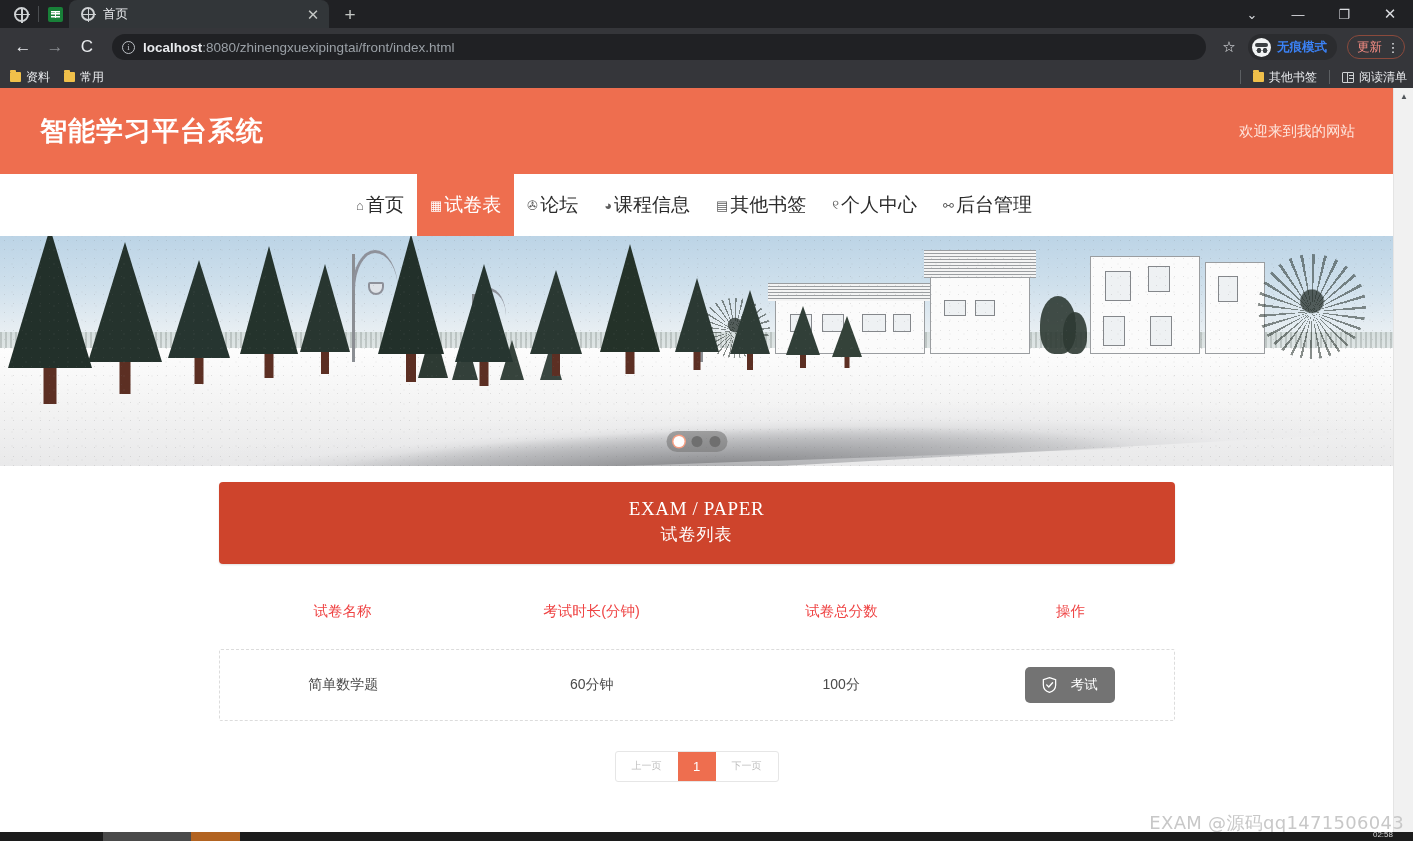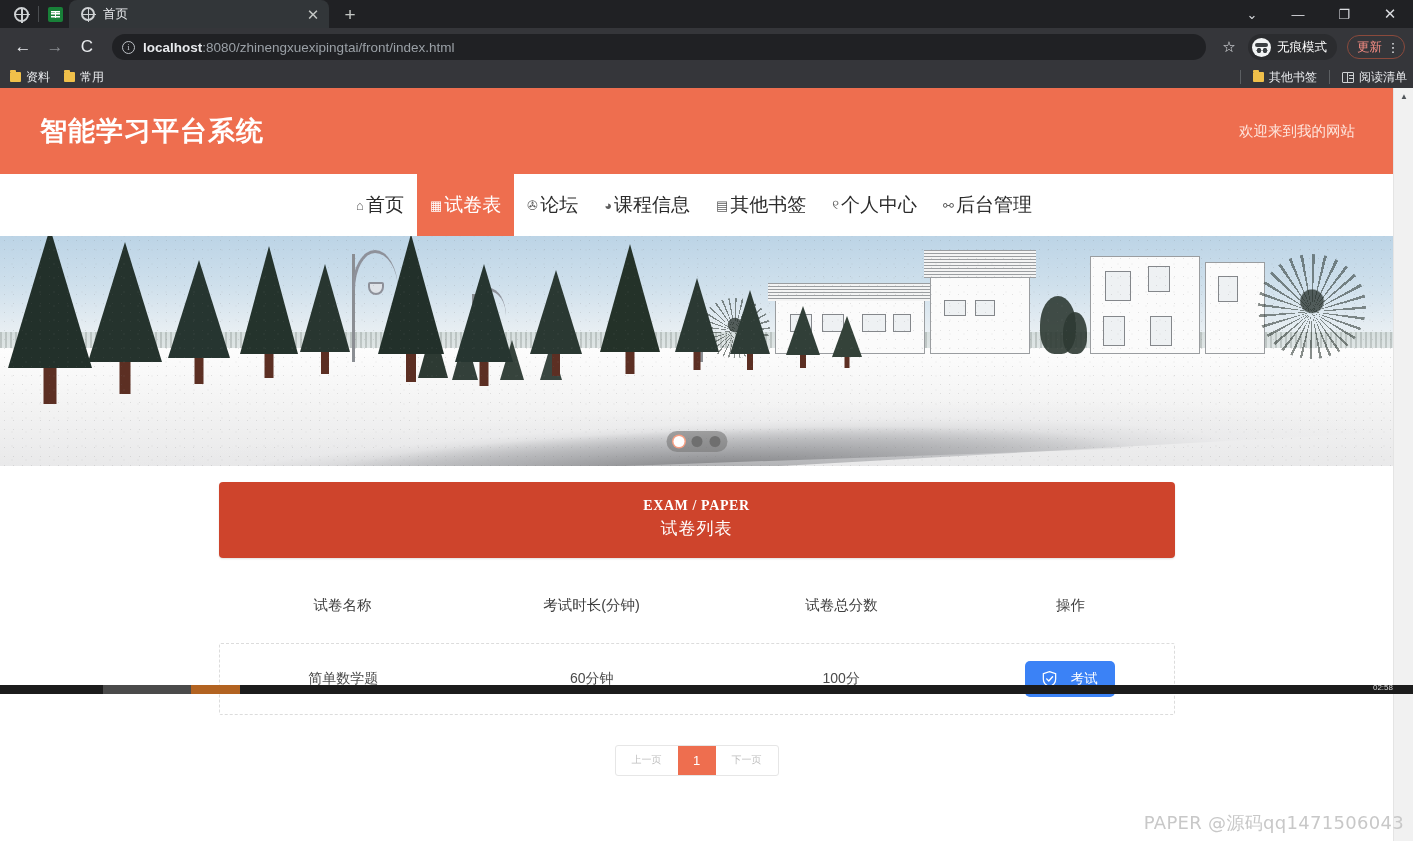--- a/index.html
+++ b/index.html
@@ -3,21 +3,21 @@
 <meta charset="utf-8">
 <style>
   * { box-sizing: border-box; margin: 0; padding: 0; }
   html, body {
     width: 1413px; height: 841px; overflow: hidden;
     font-family: "Liberation Sans", "DejaVu Sans", sans-serif;
     background: #fff;
   }
 
   
-  .browser { width: 1413px; height: 694px; position: relative; background:#fff; }
+  .browser { width: 1413px; height: 841px; position: relative; background:#fff; }
 
   .tabstrip {
     height: 28px; background: #202124; display: flex; align-items: flex-end;
     position: relative;
   }
   .chrome-left-icons { display:flex; align-items:center; height:28px; padding: 0 6px 0 14px; gap: 9px; }
   .globe-icon { width:15px; height:15px; border-radius:50%; border:2px solid #cfd2d4; position:relative; }
   .globe-icon::before {
     content:""; position:absolute; left:5px; top:-1px; width:1.6px; height:15px; background:#cfd2d4;
   }
@@ -66,21 +66,21 @@
   .star { color:#e8eaed; font-size:15px; width:26px; text-align:center; }
   .incognito {
     display:flex; align-items:center; gap:6px; background:#2b2c2f; border-radius:13px;
     height:26px; padding: 0 10px 0 4px; margin-left:4px;
   }
   .incog-face { width:19px; height:19px; border-radius:50%; background:#f1f3f4; position:relative; flex:none;}
   .incog-face::before { content:""; position:absolute; left:3px; top:5px; width:13px; height:4px; background:#3c4043; border-radius:2px;}
   .incog-face::after { content:""; position:absolute; left:3.5px; top:10px; width:12px; height:5px;
      background: radial-gradient(circle at 3px 2.5px, #3c4043 2.4px, transparent 2.6px),
                  radial-gradient(circle at 9px 2.5px, #3c4043 2.4px, transparent 2.6px);}
-  .incog-label { color:#ffffff; font-size:12.5px; white-space:nowrap;}
+  .incog-label { color:#3b82f6; font-size:12.5px; white-space:nowrap;font-weight:bold;}
   .updatebtn {
     display:flex; align-items:center; gap:4px; border:1px solid #8b4a3c; border-radius:13px;
     height:24px; padding:0 4px 0 9px; margin-left:8px;
   }
   .updatebtn span.t { color:#f28b82; font-size:12.5px; white-space:nowrap;}
   .kebab { color:#e8eaed; font-size:13px; letter-spacing:0; width:14px; text-align:center; line-height:1;}
 
   .bookmarks { height:22px; background:#35363a; display:flex; align-items:center; padding:0 10px; gap:14px; position:relative;}
   .bm { display:flex; align-items:center; gap:5px; }
   .bm .folder { width:11px; height:10px; background:#f0c04a; border-radius:1px 1px 1px 1px; position:relative;}
@@ -188,36 +188,36 @@
   .cdot { width:11px; height:11px; border-radius:50%; background:#6f6f6f; }
   .cdot.on { background:#fff; box-shadow:0 0 0 1.5px rgba(255,160,130,.9);}
 
   
   .content { padding: 0 0 0 0; }
   .banner {
     width: 956px; margin: 16px auto 0; background:#ce442c; border-radius:4px;
     padding: 16px 0 18px; text-align:center; color:#fff;
     box-shadow: 0 1px 2px rgba(0,0,0,.12);
   }
-  .banner .en { font-family:"Liberation Serif","DejaVu Serif",serif; font-size:14px; font-weight:700; letter-spacing:.6px;}
+  .banner .en { font-family:"Liberation Serif","DejaVu Serif",serif; font-size:19px; font-weight:400; letter-spacing:.6px;}
   .banner .cn { font-family:"Liberation Serif","DejaVu Serif",serif; font-size:17px; margin-top:3px; letter-spacing:1px;}
 
   
   .table { width:956px; margin: 0 auto; }
   .trow { display:flex; }
   .thead { padding: 38px 0 28px; }
-  .thead .cell { font-size:14.5px; color:#404040; text-align:center; }
+  .thead .cell { font-size:14.5px; color:#ef4444; text-align:center; }
   .tbody-row {
     border:1px dashed #dcdcdc; border-radius:2px; align-items:center; height:72px;
   }
   .tbody-row .cell { font-size:14px; color:#4a4a4a; text-align:center; display:flex; align-items:center; justify-content:center; }
   .c1 { width:248px; } .c2 { width:250px; } .c3 { width:250px; } .c4 { width:208px; }
 
   .exam-btn {
-    display:inline-flex; align-items:center; gap:14px; background:#3b82f6; color:#fff;
+    display:inline-flex; align-items:center; gap:14px; background:#737373; color:#fff;
     border:none; border-radius:5px; padding: 9px 17px; font-size:13.5px; cursor:pointer;
     font-family:"Liberation Sans",sans-serif;
   }
   .shield { width:15px; height:16px; flex:none; }
 
   
   .pagination { display:flex; justify-content:center; margin-top:30px; }
   .pager { display:flex; border:1px solid #e6e6e6; border-radius:3px; overflow:hidden; background:#fff;}
   .pbtn { padding: 7px 14px; font-size:10px; color:#bfbfbf; min-width:62px; text-align:center; }
   .pbtn.num { color:#fff; background:#ee6e4f; min-width:38px; padding:7px 0; font-size:13px;}
@@ -492,21 +492,21 @@
             </div>
           </div>
         </div>
       </div>
     </div>
 
     <div class="scrollbar">
       <div class="sb-arrow-up">▲</div>
     </div>
 
-    <div class="watermark">PAPER @源码qq1471506043</div>
+    <div class="watermark">EXAM @源码qq1471506043</div>
   </div>
 
   <div class="taskbar">
     <div class="tb-a"></div>
     <div class="tb-b"></div>
     <div class="tb-time">02:58</div>
   </div>
 </div>
 
 </body></html>

